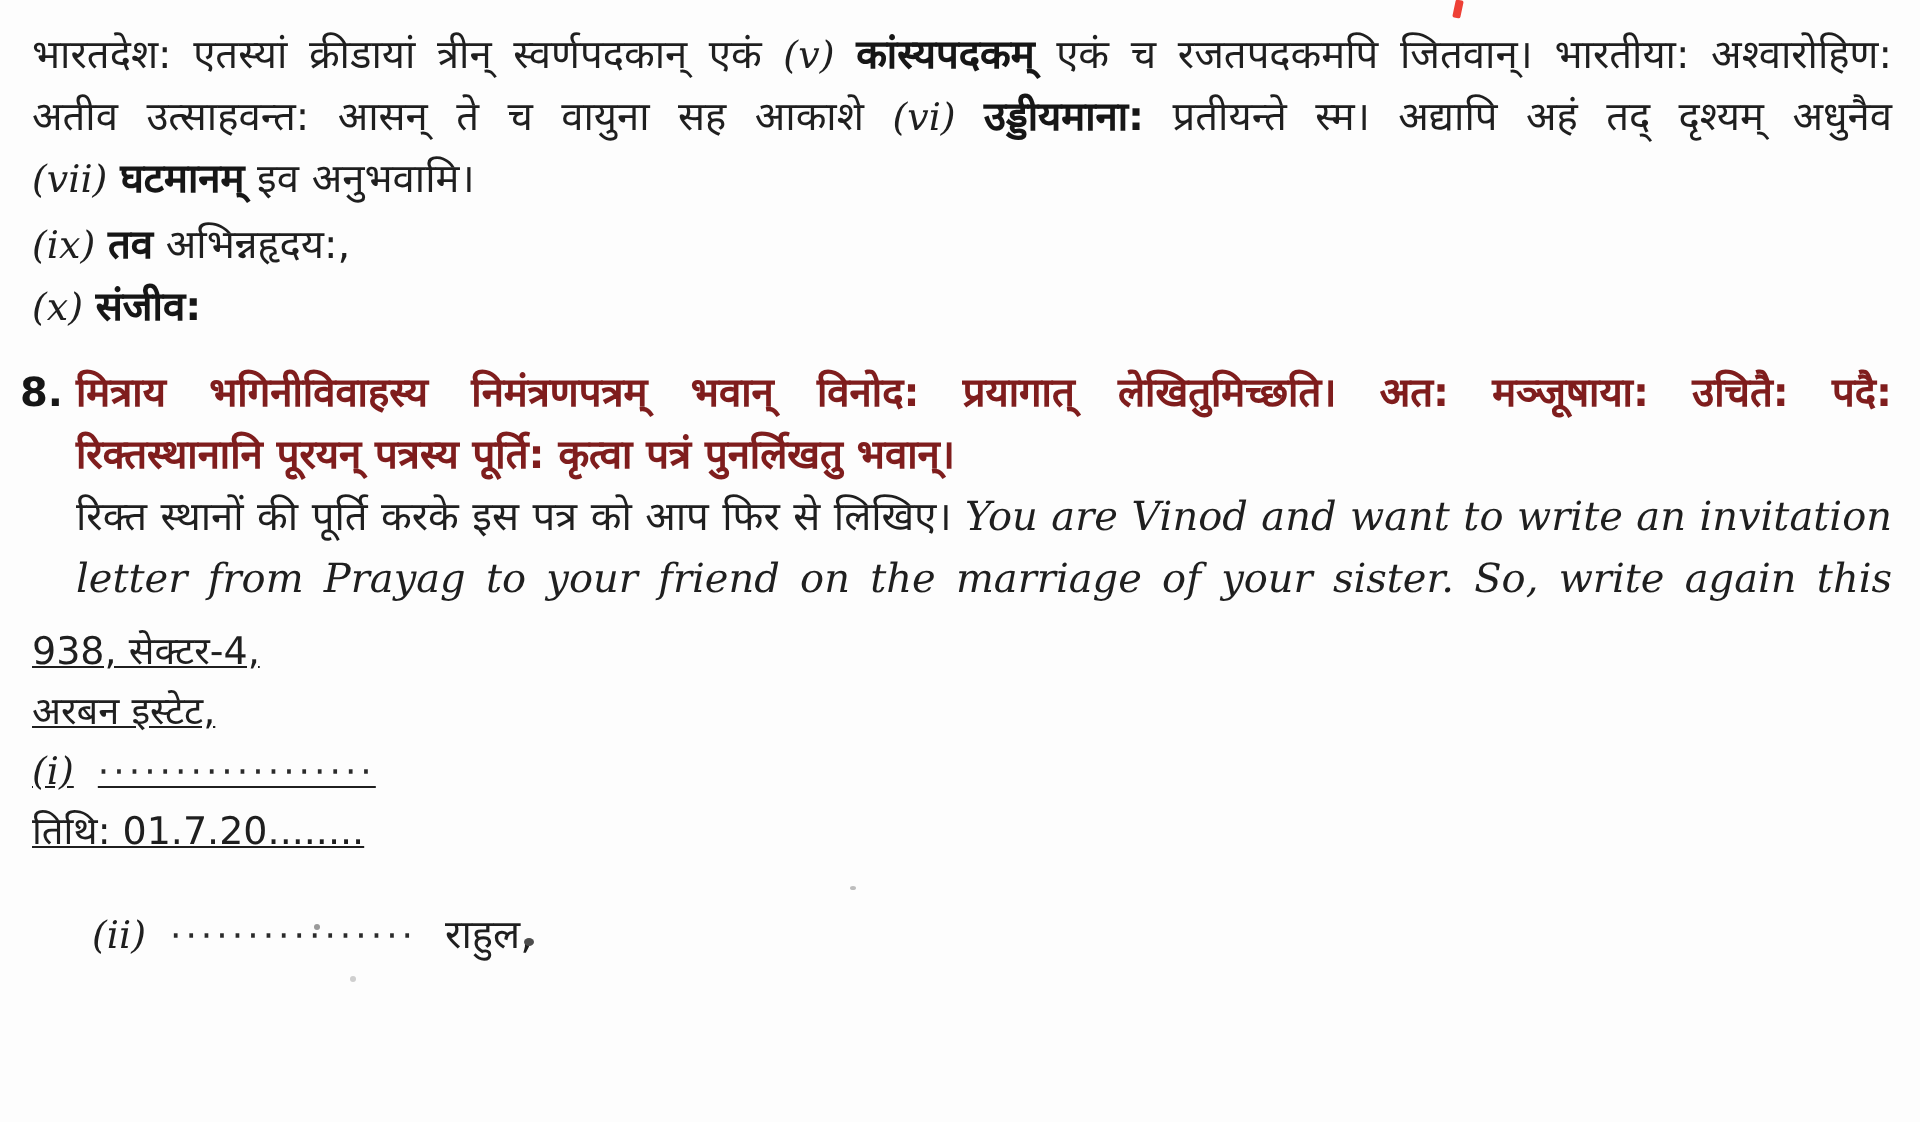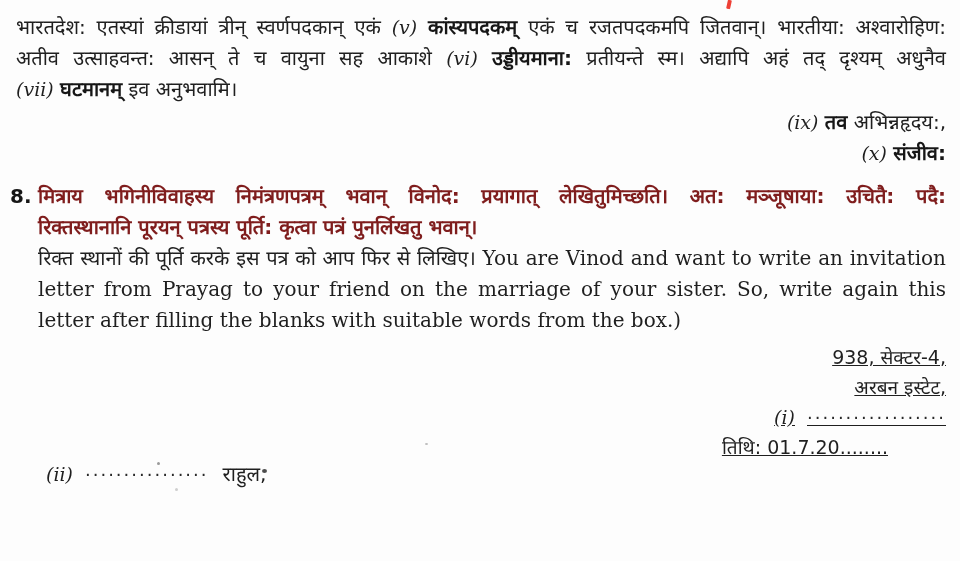--- a/index.html
+++ b/index.html
@@ -13,38 +13,38 @@
     font-family:"DejaVu Sans",sans-serif;
     overflow:hidden;
   }
   .line{
     white-space:nowrap;
     font-size:20px;
     line-height:31px;
     height:31px;
   }
   .justify{text-align:justify;text-align-last:justify;}
-  .right{text-align:right;}
+  .right{}
   .dv{font-family:"DejaVu Sans",sans-serif;}
-  .en{font-family:"DejaVu Serif","Liberation Serif",serif;}
+  .en{font-family:"DejaVu Serif","Liberation Serif",serif;font-style:italic;}
   .rn{font-family:"DejaVu Serif","Liberation Serif",serif;font-style:italic;font-size:19px;}
   .b{font-weight:700;color:#161616;}
   .q8{position:relative;margin-left:22px;margin-top:12px;}
   .q-num{
     position:absolute;left:-28px;top:0;
     font-weight:700;font-size:20px;line-height:31px;color:#161616;
   }
   .q-stem{font-weight:700;color:#7f1d1d;}
   .closing{margin-top:2px;}
   .address{margin-top:6px;text-decoration:underline;}
   .address .line{line-height:30px;height:30px;font-size:19px;}
   .dots{letter-spacing:2px;font-size:18px;color:#2a2a2a;}
   .marker-gap{margin-right:12px;}
   .date-line{margin-right:58px;}
-  .bottom-line{margin-left:30px;margin-top:2px;line-height:21px;height:30px;}
+  .bottom-line{margin-left:30px;margin-top:15px;line-height:42px;height:30px;}
   .sig-gap{margin-left:14px;}
   .red-mark{
     position:absolute;left:727px;top:0;width:4px;height:9px;
     transform:rotate(12deg);border-radius:1px;
   }
   .speck{position:absolute;border-radius:50%;}
   .speck1{left:157px;top:462px;width:3px;height:3px;background:#9a9a9a;}
   .speck2{left:262px;top:469px;width:5px;height:4px;background:#4d4d4d;}
   .speck3{left:425px;top:443px;width:3px;height:2px;background:#bdbdbd;}
   .speck4{left:175px;top:488px;width:3px;height:3px;background:#cfcfcf;}
@@ -78,21 +78,20 @@
       <span class="dv b">संजीव:</span></div>
   </section>
 
   <section class="q8">
     <span class="q-num dv">8.</span>
     <div class="line justify"><span class="dv q-stem">मित्राय भगिनीविवाहस्य निमंत्रणपत्रम् भवान् विनोद: प्रयागात् लेखितुमिच्छति। अत: मञ्जूषाया: उचितै: पदै:</span></div>
     <div class="line"><span class="dv q-stem">रिक्तस्थानानि पूरयन् पत्रस्य पूर्ति: कृत्वा पत्रं पुनर्लिखतु भवान्।</span></div>
     <div class="line justify"><span class="dv">रिक्त स्थानों की पूर्ति करके इस पत्र को आप फिर से लिखिए।</span>
       <span class="en">You are Vinod and want to write an invitation</span></div>
     <div class="line justify"><span class="en">letter from Prayag to your friend on the marriage of your sister. So, write again this</span></div>
-    <div class="line"><span class="en">letter after filling the blanks with suitable words from the box.)</span></div>
   </section>
 
   <section class="address">
     <div class="line right"><span class="dv">938, सेक्टर-4,</span></div>
     <div class="line right"><span class="dv">अरबन इस्टेट,</span></div>
     <div class="line right"><span class="rn marker-gap">(i)</span><span class="dots">··················</span></div>
     <div class="line right date-line"><span class="dv">तिथि: 01.7.20........</span></div>
   </section>
 
   <div class="line bottom-line"><span class="rn marker-gap">(ii)</span><span class="dots">················</span><span class="dv sig-gap">राहुल,</span></div>

